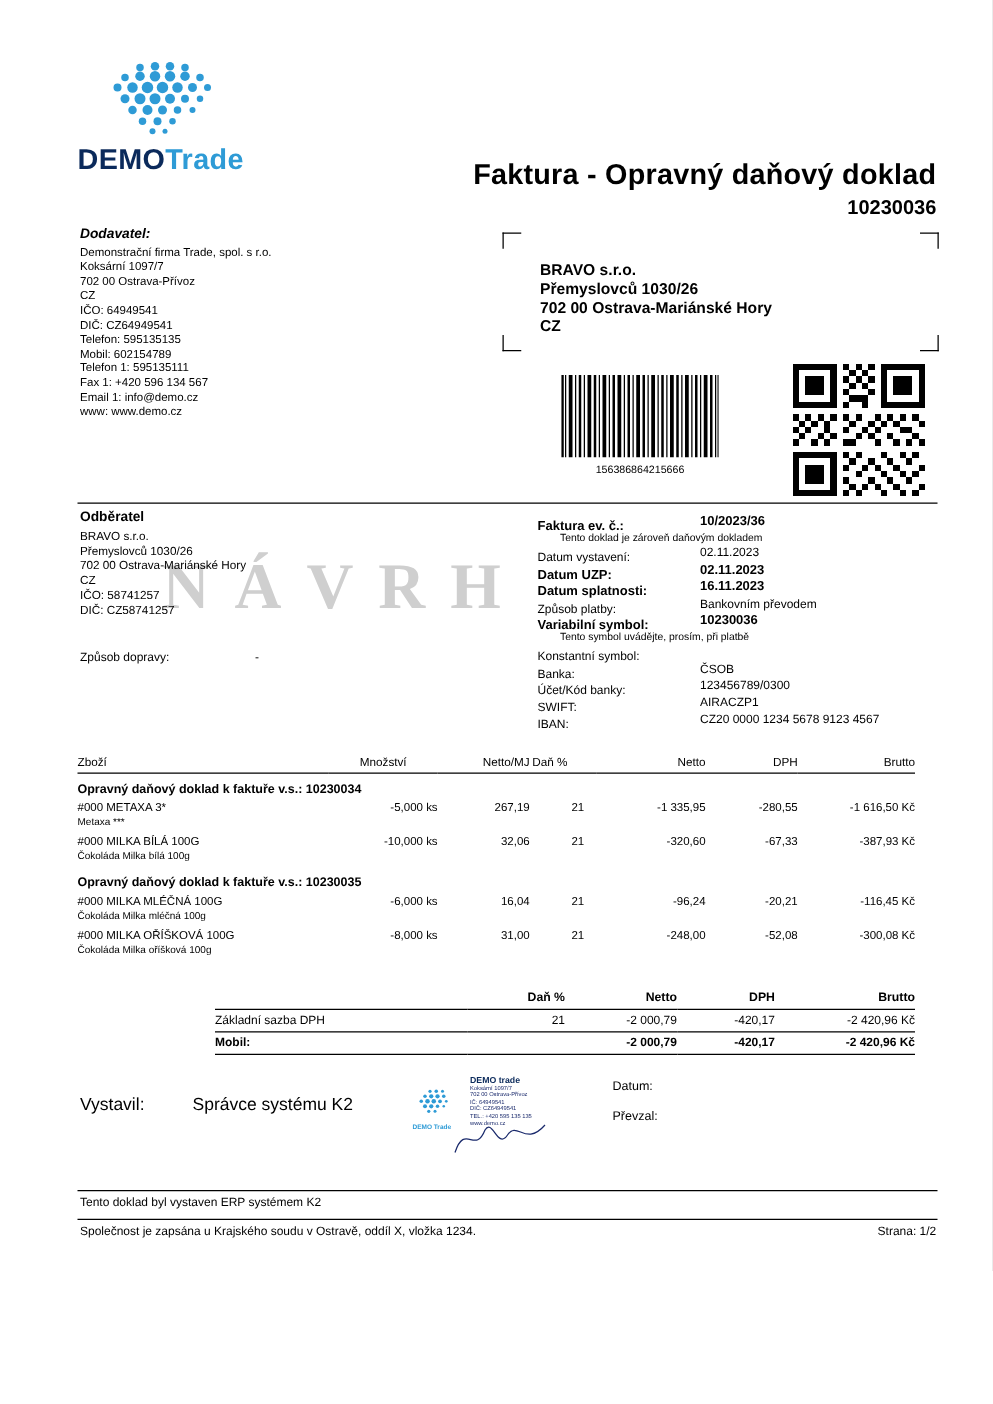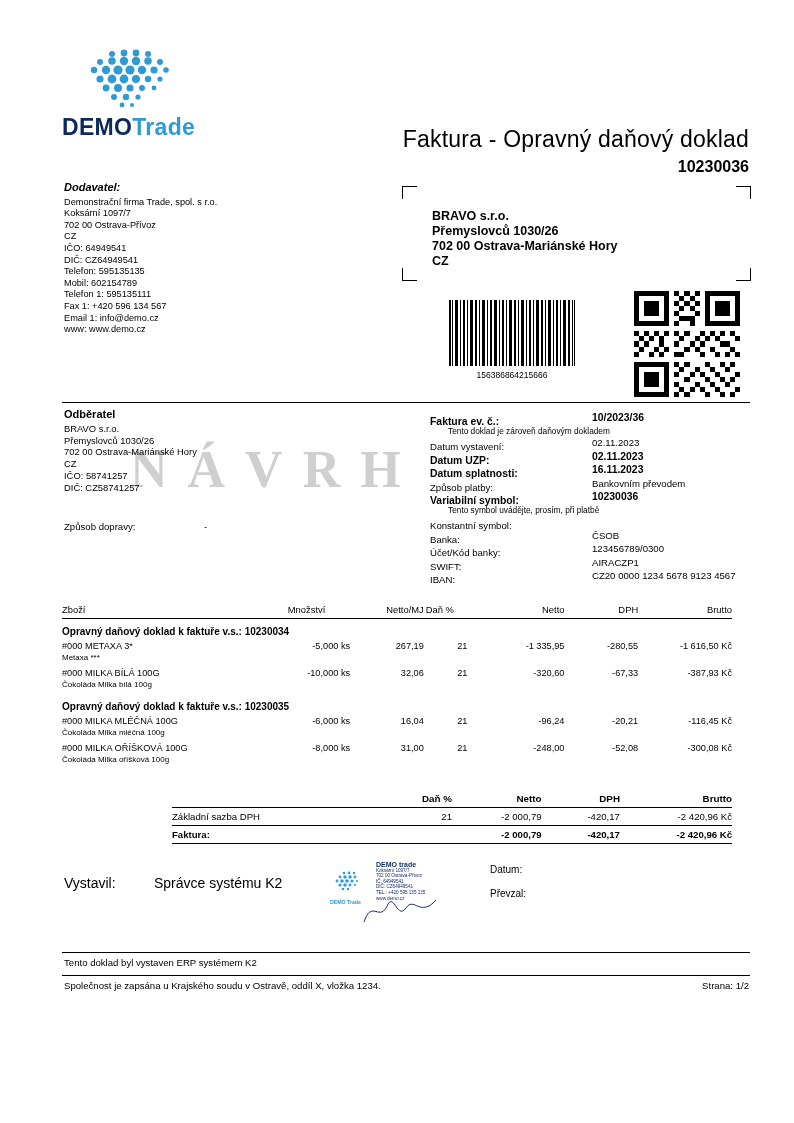--- a/index.html
+++ b/index.html
@@ -58,21 +58,21 @@
   }
   .logo-demo { color: #0b2a5b; }
   .logo-trade { color: #2e9bd6; }
 
   
   .doc-title {
     position: absolute;
     right: 45px;
     top: 126px;
     font-size: 23px;
-    font-weight: normal;
+    font-weight: bold;
     color: #000;
     text-align: right;
     letter-spacing: 0.2px;
   }
   .doc-number {
     position: absolute;
     right: 45px;
     top: 158px;
     font-size: 16px;
     font-weight: bold;
@@ -166,21 +166,21 @@
 
   .meta {
     position: absolute;
     left: 430px;
     top: 412px;
     width: 320px;
     font-size: 9.6px;
   }
   .meta .row { position: relative; height: 13.4px; }
   .meta .lbl { position: absolute; left: 0; top: 4px; text-align: right; }
-  .meta .val { position: absolute; left: 130px; top: 0; margin-left: 32px; }
+  .meta .val { position: absolute; left: 130px; top: 0; }
   .meta .b { font-weight: bold; font-size: 10.4px; }
   .meta .note { font-size: 8.3px; margin-left: 18px; }
 
   
   .items {
     position: absolute;
     left: 62px;
     top: 602px;
     width: 670px;
     font-size: 9.2px;
@@ -680,21 +680,21 @@
           </thead>
           <tbody>
             <tr>
               <td class="first">Základní sazba DPH</td>
               <td>21</td>
               <td>-2 000,79</td>
               <td>-420,17</td>
               <td>-2 420,96 Kč</td>
             </tr>
             <tr class="sum">
-              <td class="first">Faktura:</td>
+              <td class="first">Mobil:</td>
               <td></td>
               <td>-2 000,79</td>
               <td>-420,17</td>
               <td>-2 420,96 Kč</td>
             </tr>
           </tbody>
         </table>
       </div>
 
       <div class="sig-left">

